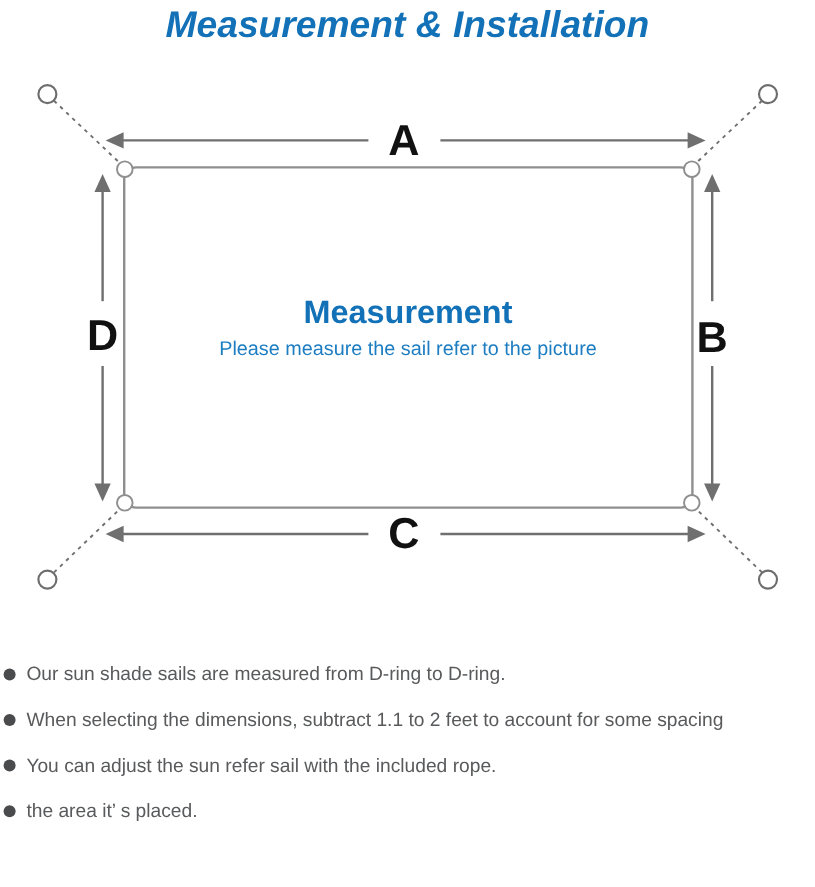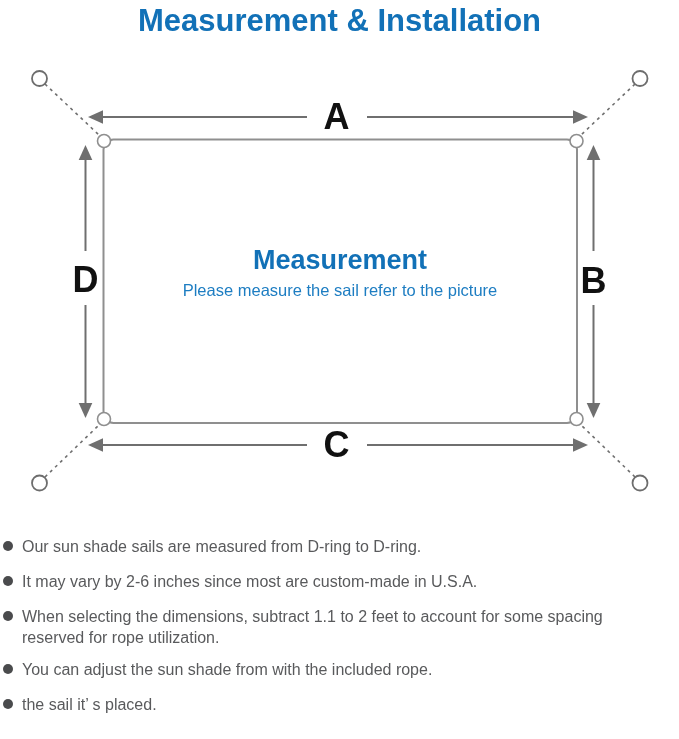--- a/index.html
+++ b/index.html
@@ -20,20 +20,21 @@
     top: 0;
     left: 0;
     width: 679px;
     margin: 0;
     text-align: center;
     font-size: 31px;
     line-height: 42px;
     font-weight: bold;
     color: #1271b7;
     letter-spacing: 0px;
+    font-style: italic;
   }
   .diagram-wrap {
     position: absolute;
     top: 55px;
     left: 0;
     width: 679px;
     height: 470px;
   }
   .diagram-wrap svg { display: block; }
 
@@ -42,21 +43,21 @@
     top: 535px;
     left: 0;
     width: 679px;
     margin: 0;
     padding: 0;
     list-style: none;
   }
   .notes-list li {
     position: relative;
     padding: 0 6px 0 22px;
-    margin: 1px 0 14px 0;
+    margin: 17px 0 14px 0;
     font-size: 16px;
     line-height: 21px;
     color: #595a5c;
   }
   .notes-list li.tight { margin-bottom: 11px; }
   .dot {
     position: absolute;
     left: 3px;
     top: 5px;
     width: 10px;
@@ -135,40 +136,33 @@
     </svg>
   </div>
 
   <ul class="notes-list">
     <li>
       <span class="dot"></span>
       <div>
         <div>Our sun shade sails are measured from D-ring to D-ring.</div>
       </div>
     </li>
-    <li>
-      <span class="dot"></span>
-      <div>
-        <div>It may vary by 2-6 inches since most are custom-made in U.S.A.</div>
-      </div>
-    </li>
     <li class="tight">
       <span class="dot"></span>
       <div>
         <div>When selecting the dimensions, subtract 1.1 to 2 feet to account for some spacing</div>
-        <div>reserved for rope utilization.</div>
       </div>
     </li>
     <li>
       <span class="dot"></span>
       <div>
-        <div>You can adjust the sun shade from with the included rope.</div>
+        <div>You can adjust the sun refer sail with the included rope.</div>
       </div>
     </li>
     <li>
       <span class="dot"></span>
       <div>
-        <div>the sail it’ s placed.</div>
+        <div>the area it’ s placed.</div>
       </div>
     </li>
   </ul>
 
 </div>
 
 </body></html>

